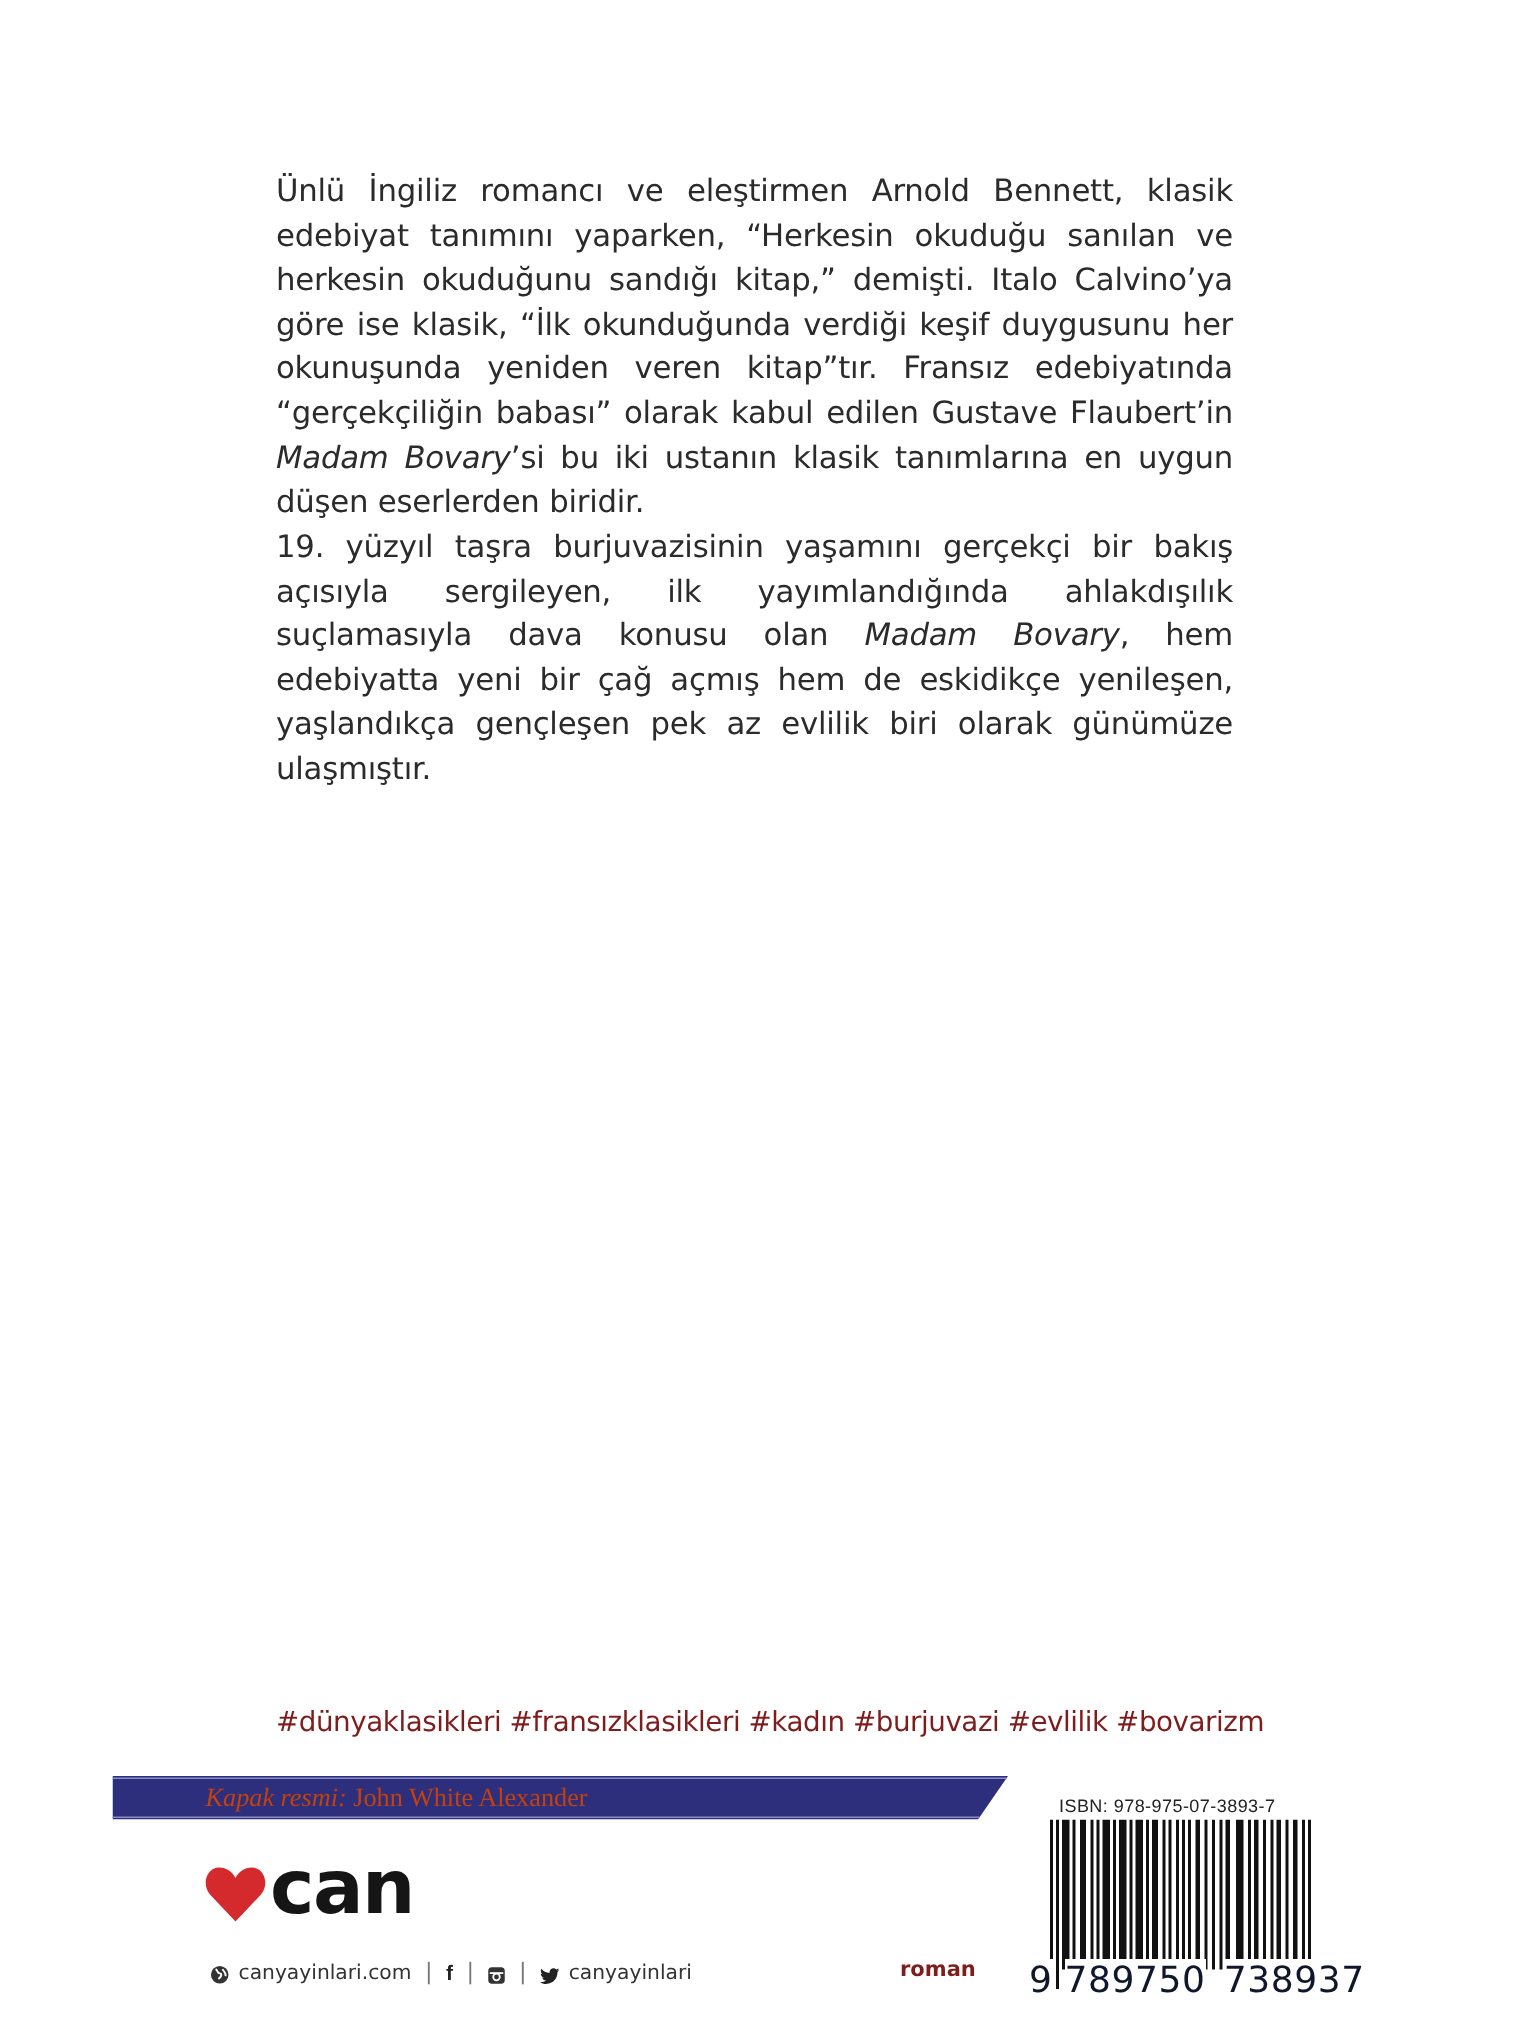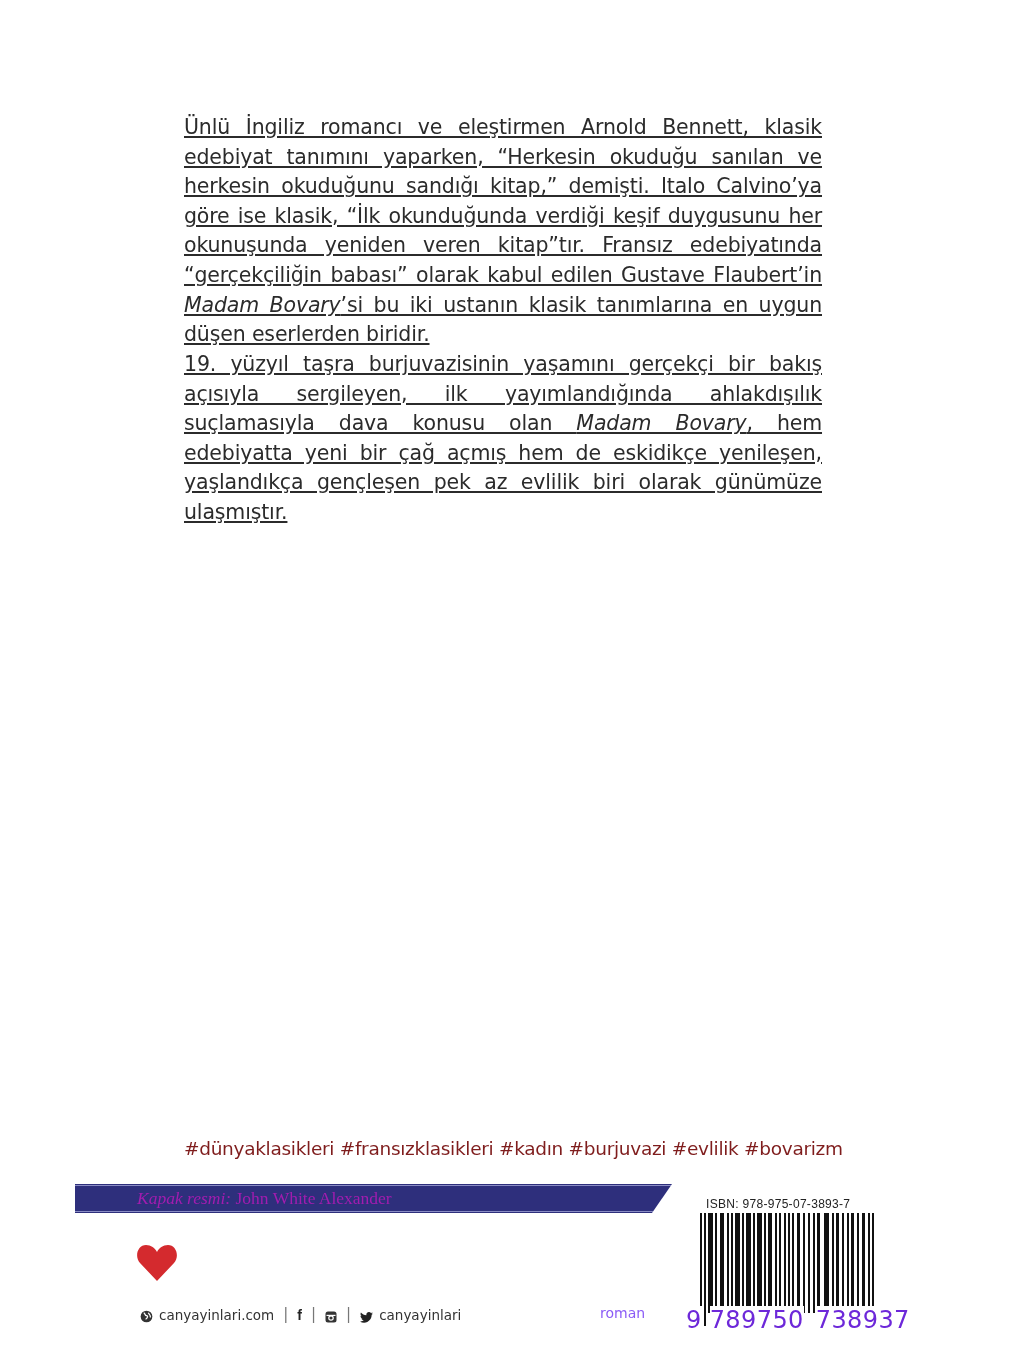--- a/index.html
+++ b/index.html
@@ -1,44 +1,44 @@
 <!DOCTYPE html>
 <html><head>
 <meta charset="utf-8">
 <style>
   html, body { margin:0; padding:0; background:#ffffff; }
   body { width:1020px; height:1360px; position:relative; overflow:hidden;
          font-family:"DejaVu Sans", sans-serif; color:#2b2b2b; }
   .blurb { position:absolute; left:184px; width:638px; font-size:20.5px;
            line-height:29.6px; text-align:justify; letter-spacing:-0.15px;
            font-family:"DejaVu Sans", sans-serif; }
-  .blurb p { margin:0;text-decoration:underline; }
+  .blurb p { margin:0; }
   .blurb i { font-style:italic; }
   #p1 { top:113px; }
   #p2 { top:350px; }
   .hashtags { position:absolute; left:184px; top:1138px; font-size:18.5px;
               letter-spacing:-0.3px; color:#7f1d1d; white-space:nowrap; }
   .band { position:absolute; left:75px; top:1184px; width:597px; height:29px; }
   .band svg { position:absolute; left:0; top:0; }
   .band-text { position:absolute; left:62px; top:4px; font-family:"Liberation Serif", serif;
-               font-size:17.5px; color:#a21caf; white-space:nowrap; }
+               font-size:17.5px; color:#c2410c; white-space:nowrap; }
   .band-text i { font-style:italic; }
   .logo { position:absolute; left:136px; top:1240px; width:150px; height:45px; }
   .logo-word { position:absolute; left:44px; top:-12px; font-family:"DejaVu Sans", sans-serif;
                font-weight:bold; font-size:50px; color:#151515; letter-spacing:-1px; line-height:60px; }
   .footer-links { position:absolute; left:140px; top:1305px; font-size:13.5px; color:#333;
                   display:flex; align-items:flex-end; gap:6px; white-space:nowrap; }
   .sep { color:#777; font-size:15px; padding:0 3px; }
   .ico { display:inline-block; font-size:13px; color:#222; }
-  .genre { position:absolute; left:600px; top:1305px; font-size:14px; font-weight:normal; color:#8b5cf6;text-align:right; }
+  .genre { position:absolute; left:600px; top:1305px; font-size:14px; font-weight:bold; color:#7f1d1d;text-align:right; }
   .isbn-label { position:absolute; left:706px; top:1197px; font-family:Liberation Sans, sans-serif;
                 font-size:12px; color:#222; letter-spacing:0.3px; white-space:nowrap; }
   .barcode { position:absolute; left:700px; top:1213px; width:176px; height:113px; }
   .bc-digits { position:absolute; left:686px; top:1306px; font-family:"DejaVu Sans", sans-serif;
-               font-size:24px; color:#6d28d9; background:transparent; white-space:nowrap; letter-spacing:0.4px; }
+               font-size:24px; color:#0f172a; background:transparent; white-space:nowrap; letter-spacing:0.4px; }
   .bc-digits span { background:#fff; }
 </style>
 </head>
 <body>
 
 <div class="blurb" id="p1">
   <p><span>Ünlü İngiliz romancı ve eleştirmen Arnold Bennett, klasik edebiyat tanımını yaparken, “Herkesin okuduğu sanılan ve herkesin okuduğunu sandığı kitap,” demişti. Italo Calvino’ya göre ise klasik, “İlk okunduğunda verdiği keşif duygusunu her okunuşunda yeniden veren kitap”tır. Fransız edebiyatında “gerçekçiliğin babası” olarak kabul edilen Gustave Flaubert’in </span><i>Madam Bovary</i><span>’si bu iki ustanın klasik tanımlarına en uygun düşen eserlerden biridir.</span></p>
 </div>
 
 <div class="blurb" id="p2">
@@ -56,20 +56,21 @@
   <div class="band-text">
     <i>Kapak resmi:</i>
     <span>John White Alexander</span>
   </div>
 </div>
 
 <div class="logo">
   <svg width="42" height="38" viewBox="0 0 42 38" style="position:absolute;left:0;top:4px">
     <path d="M21 37 L4 19 C-2 12 2 1 10 1 C15 1 19 4 21 8 C23 4 27 1 32 1 C40 1 44 12 38 19 Z" fill="#d42a2e"></path>
   </svg>
+  <span class="logo-word">can</span>
 </div>
 
 <div class="footer-links">
   <svg width="13" height="13" viewBox="0 0 14 14">
     <circle cx="7" cy="7" r="6.3" fill="#333"></circle>
     <path d="M4 3 C6 4 5 6 7 6 C9 6 8 9 6 10 M9 3 C10 5 12 6 11 8" stroke="#fff" stroke-width="1.4" fill="none"></path>
   </svg>
   <span>canyayinlari.com</span>
   <span class="sep">|</span>
   <span class="ico" style="font-weight:bold;font-family:'Liberation Sans',sans-serif;font-size:14px;">f</span>

